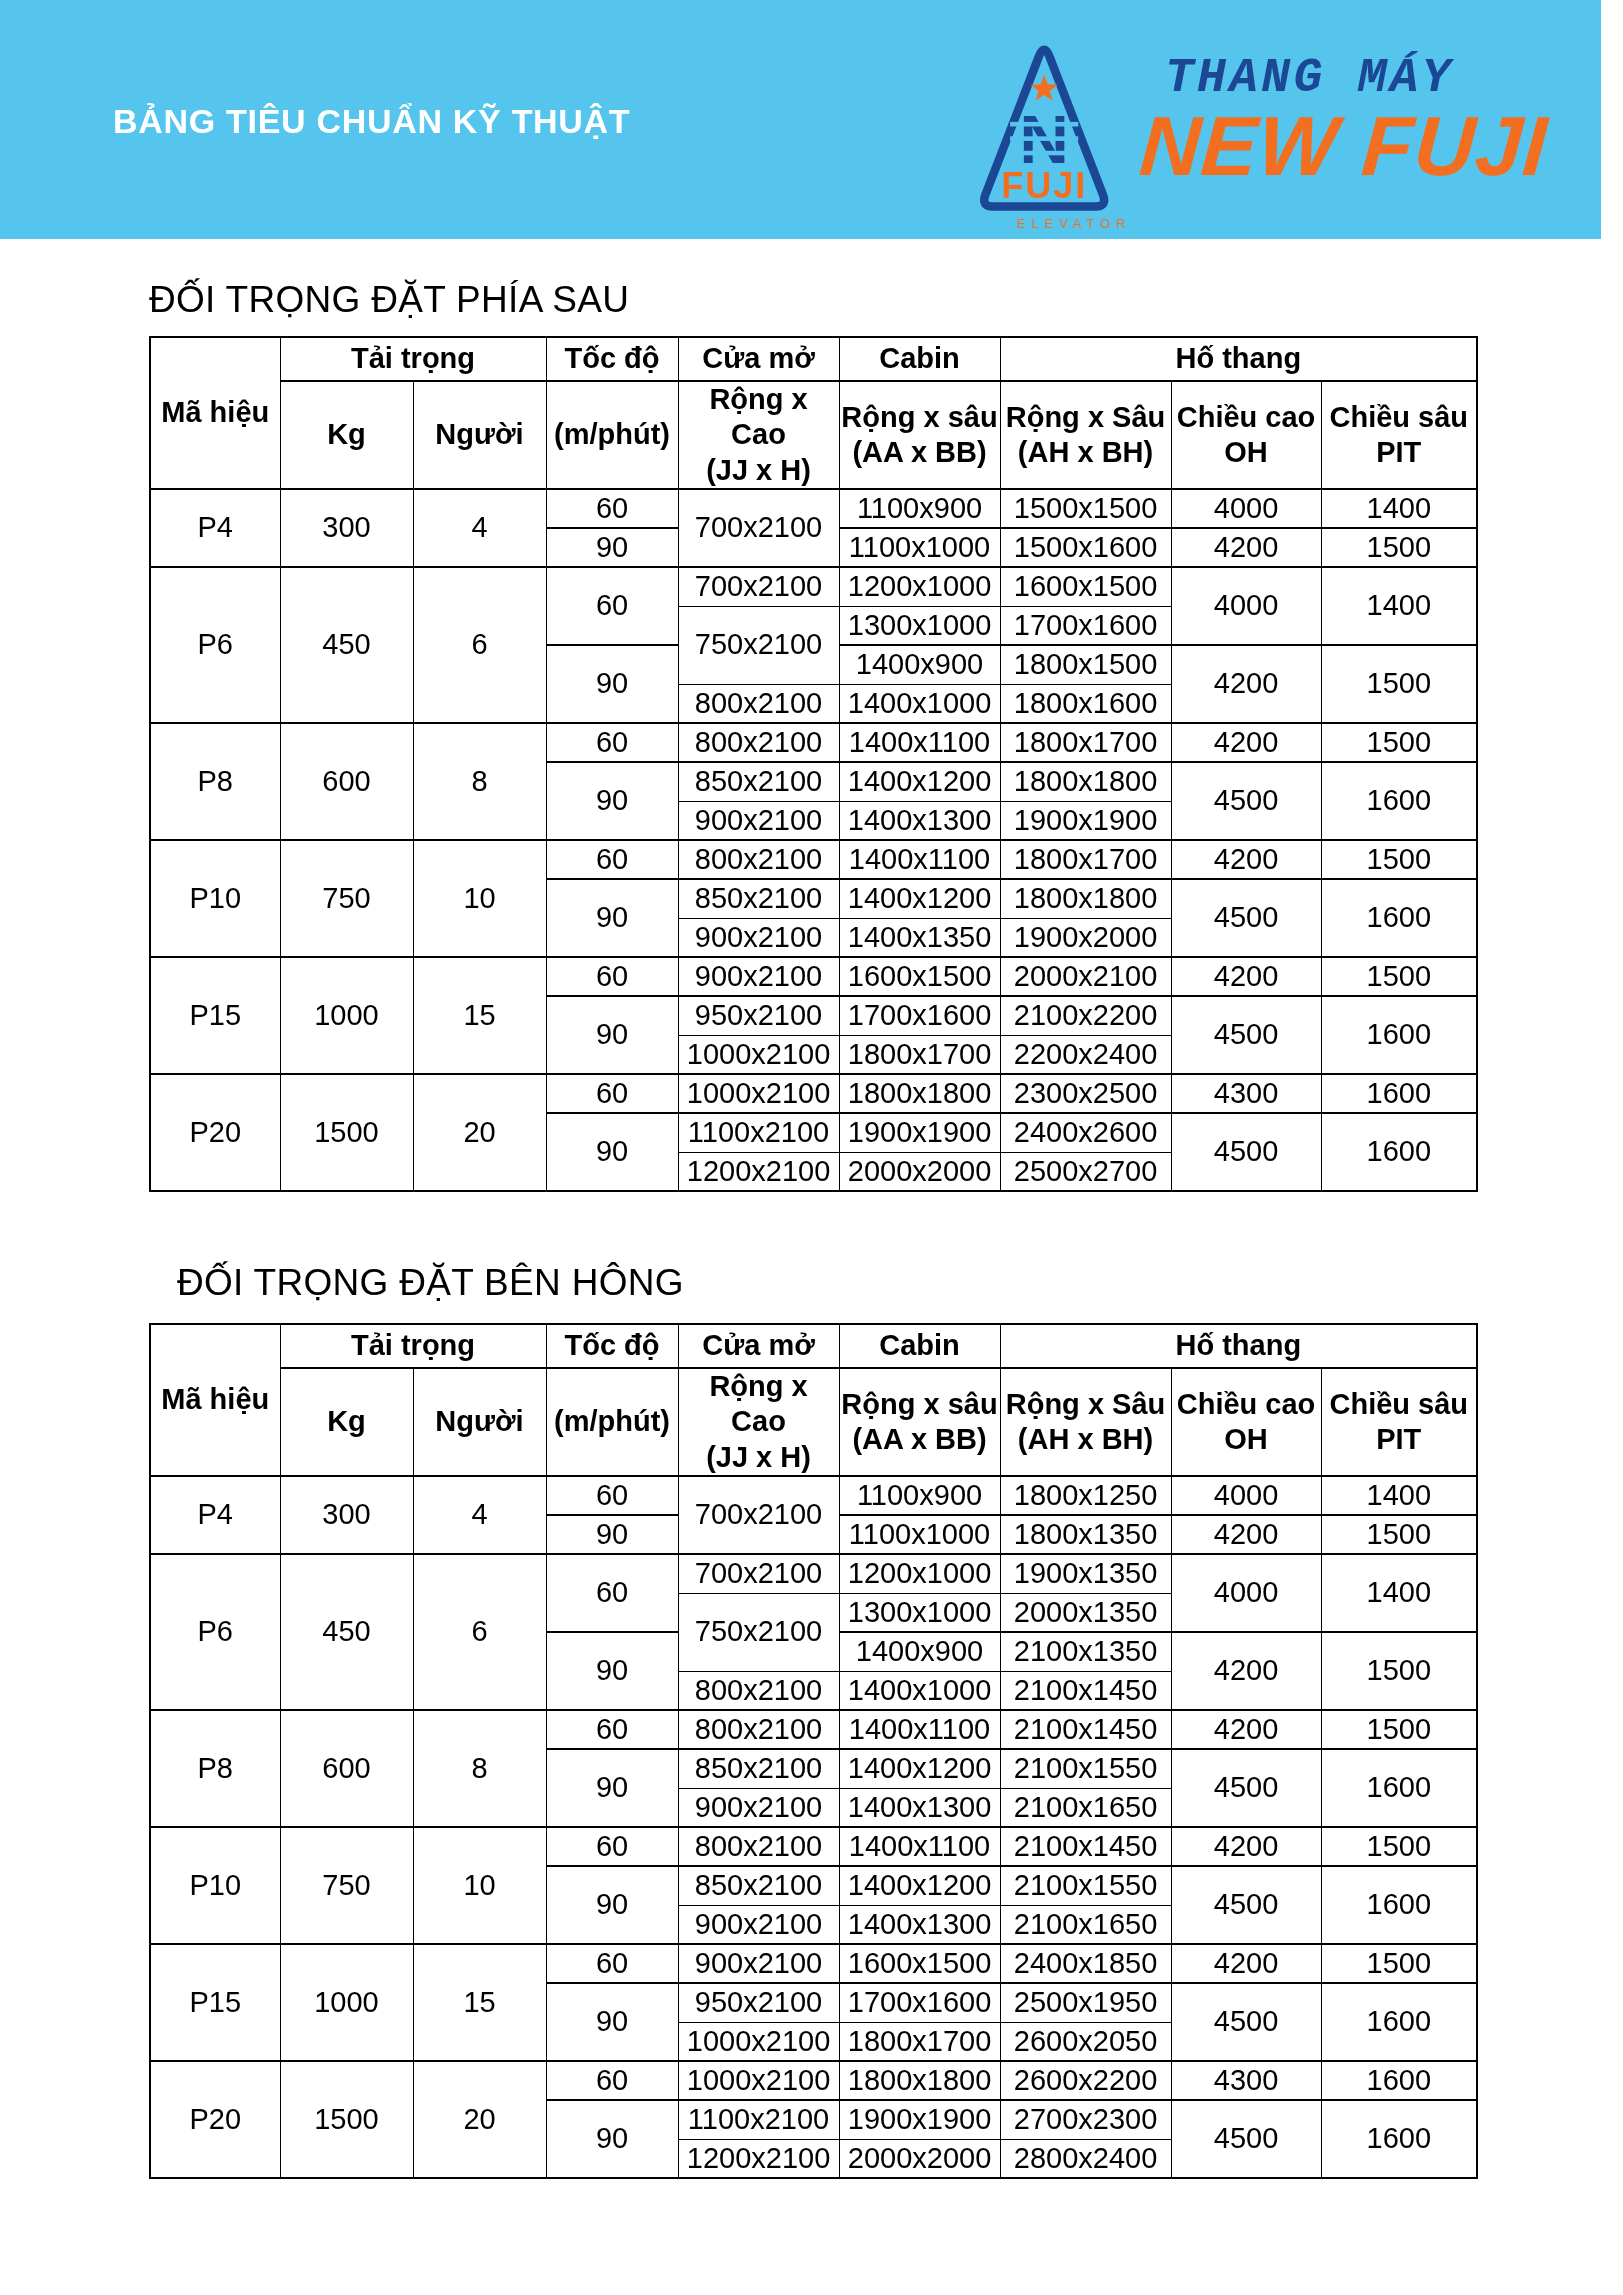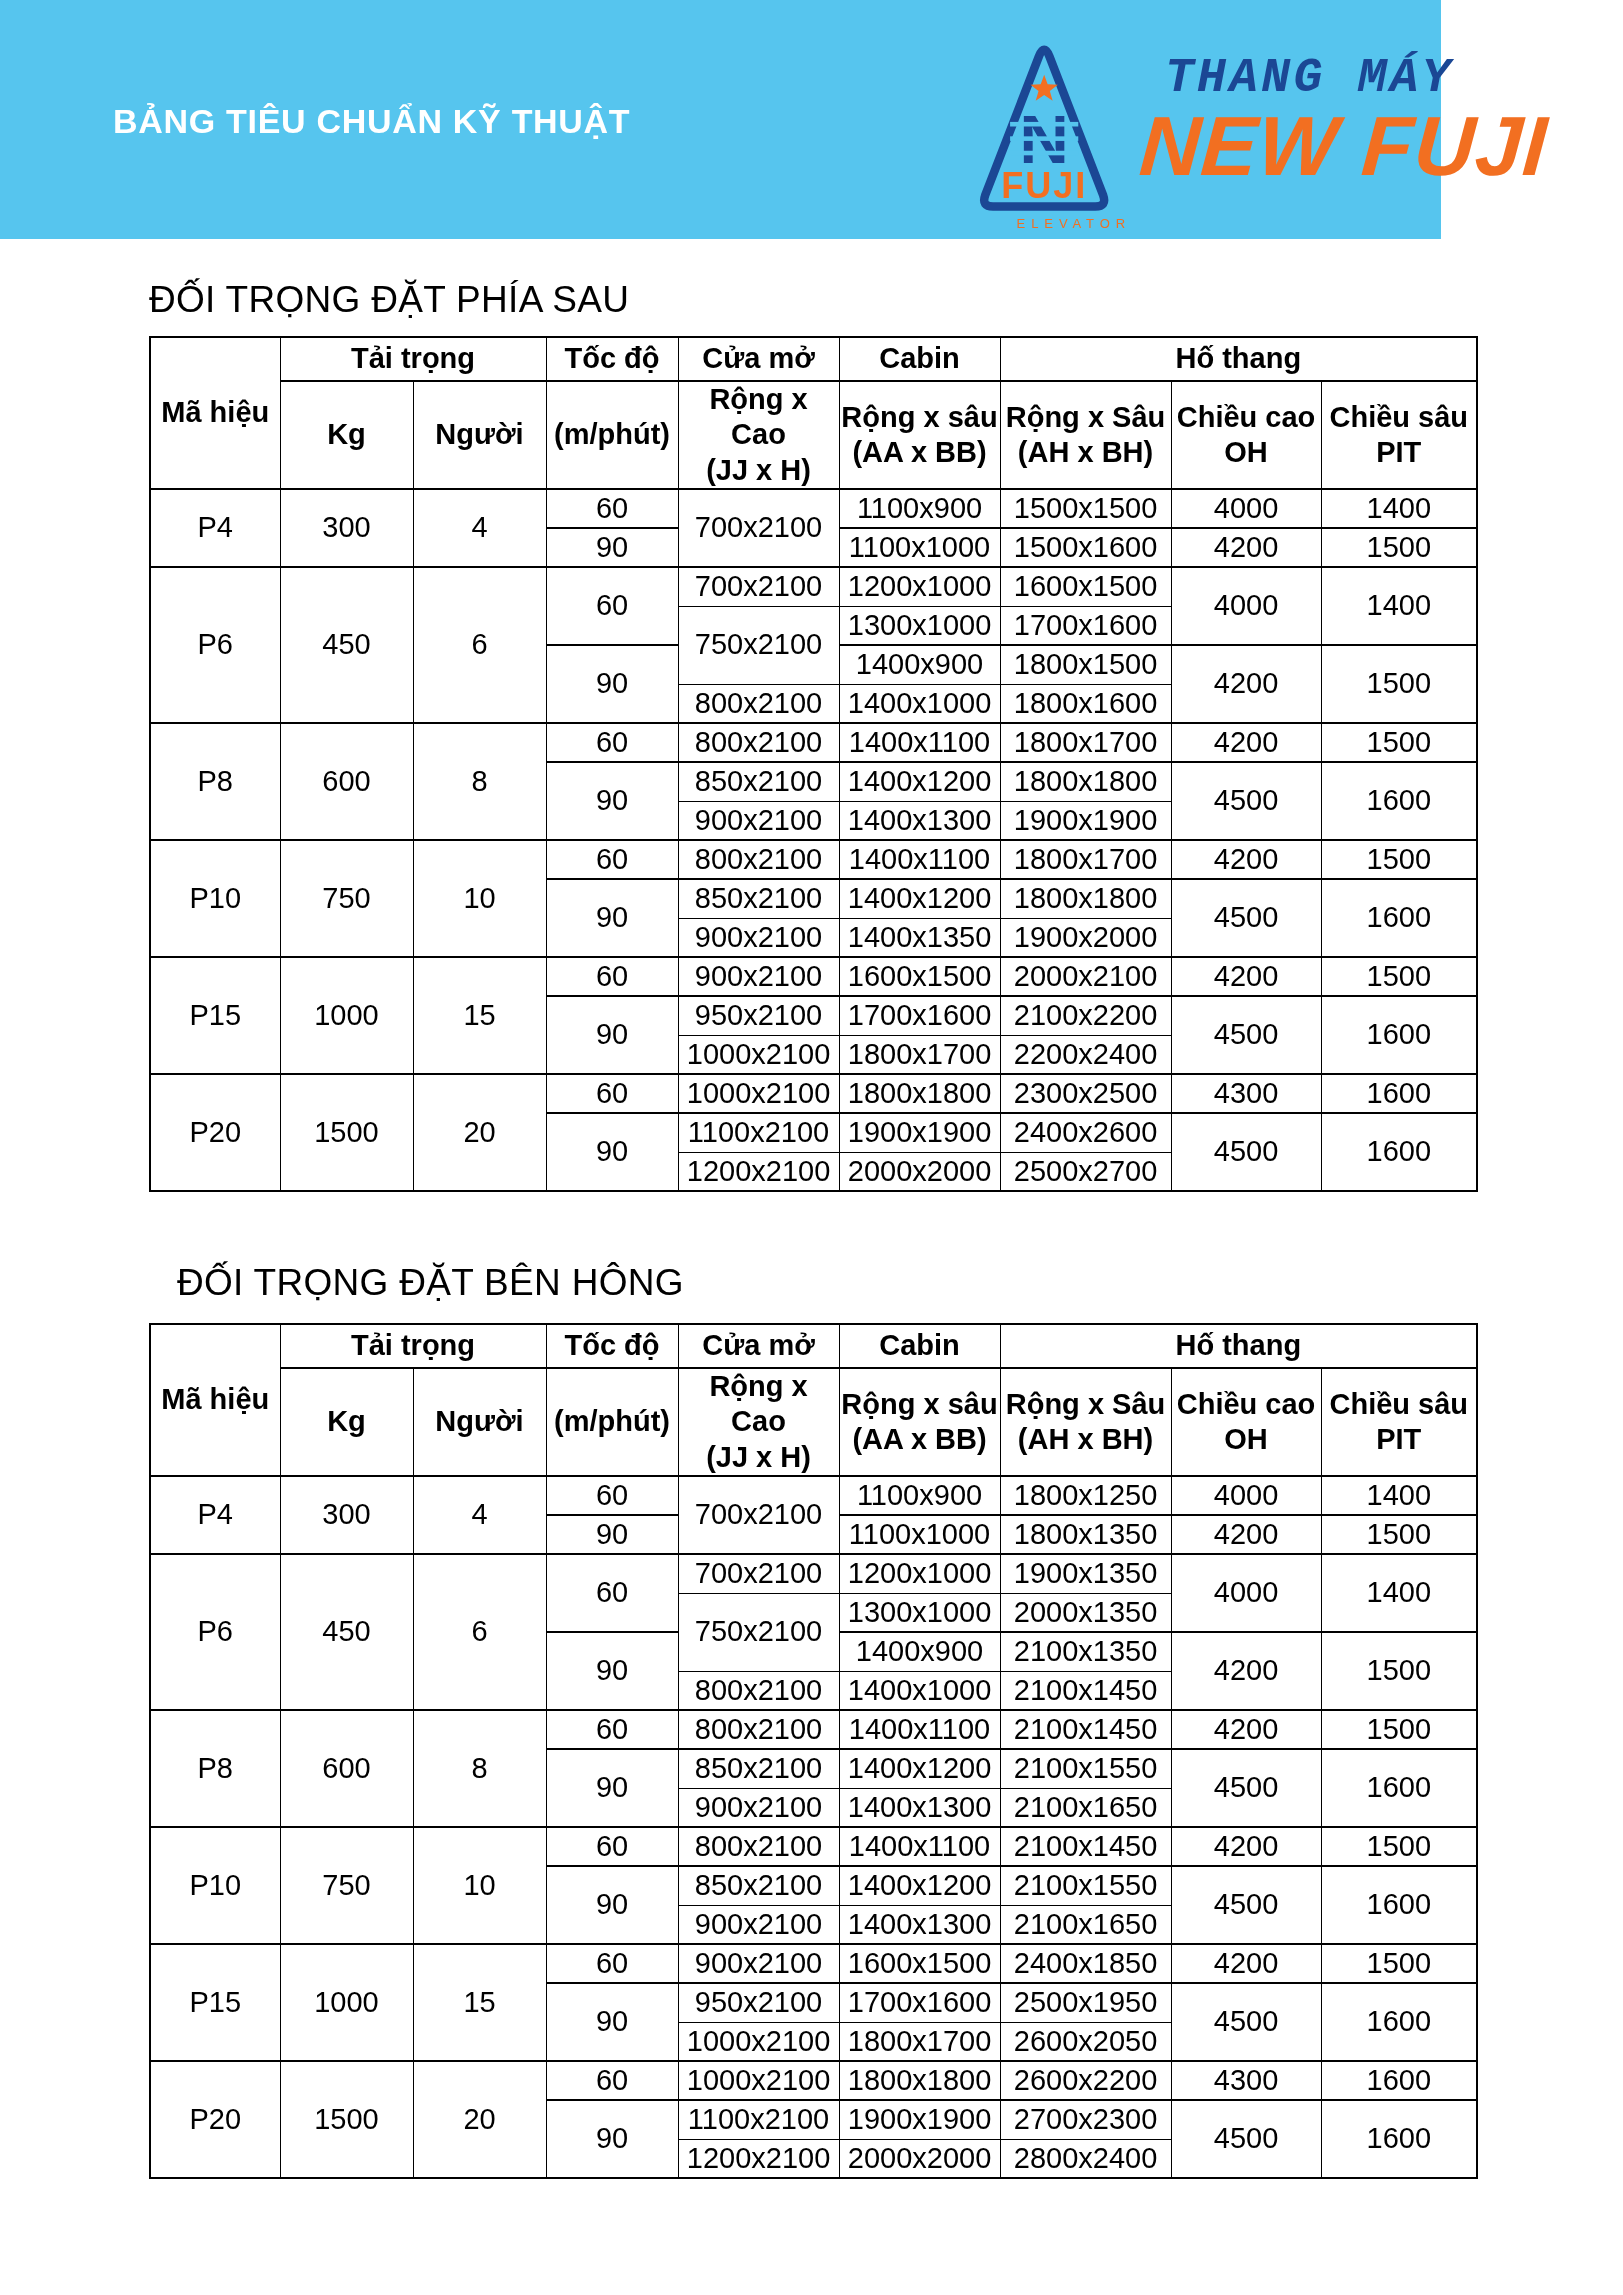--- a/index.html
+++ b/index.html
@@ -9,21 +9,21 @@
     width: 1623px;
     height: 2295px;
     background: #ffffff;
     overflow: hidden;
   }
 
   
   .banner {
     position: absolute;
     left: 0; top: 0;
-    width: 1441px;
+    width: 1601px;
     height: 239px;
     background: #56C5EE;
   }
   .banner-title {
     position: absolute;
     left: 113px;
     top: 92px;
     color: #ffffff;
     font-weight: 700;
     font-size: 34px;

